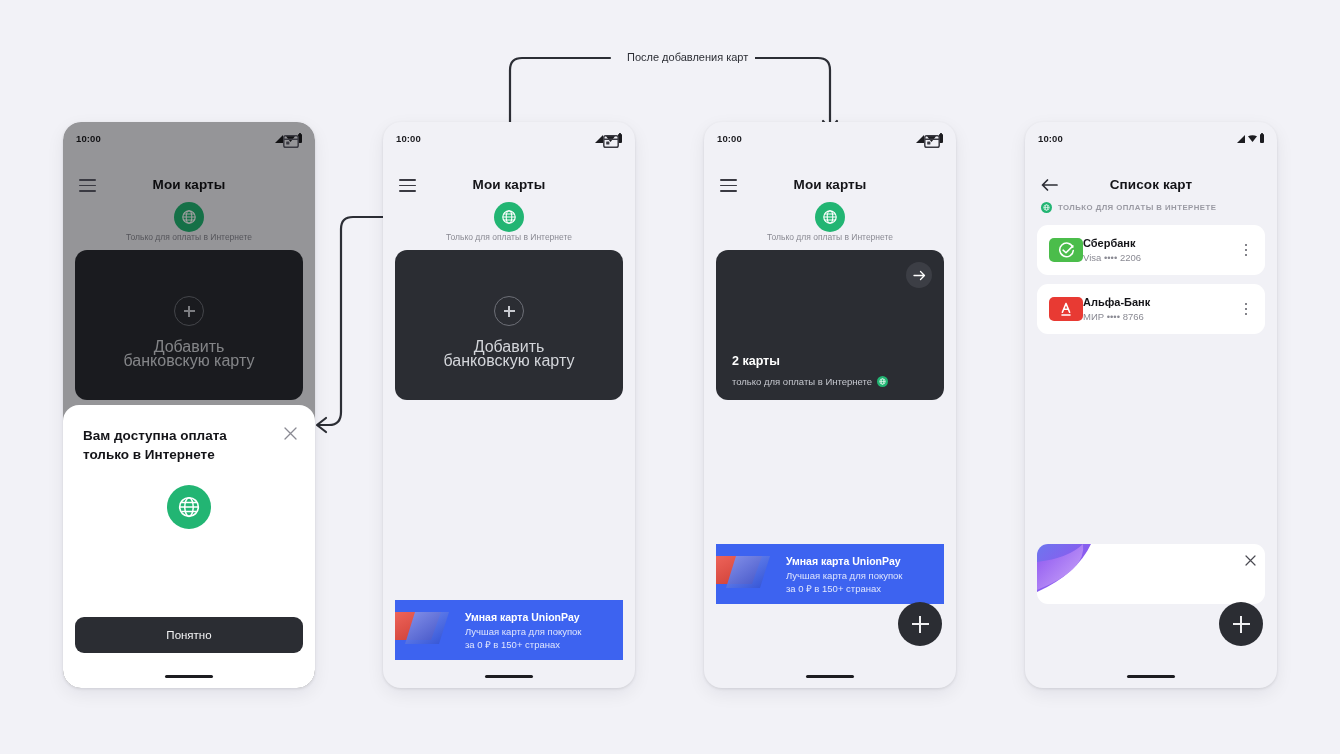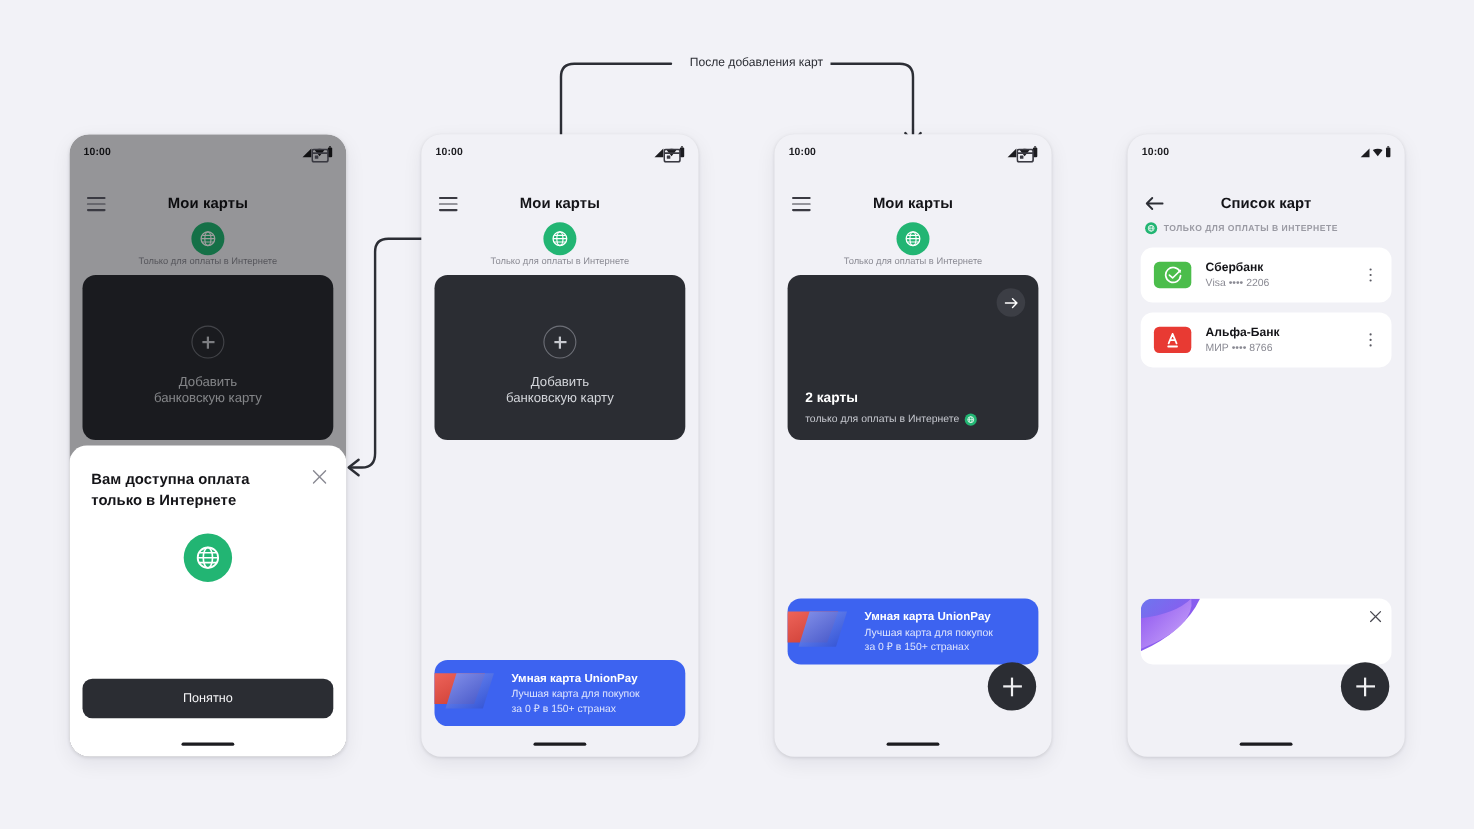--- a/index.html
+++ b/index.html
@@ -78,21 +78,21 @@
     width: 30px; height: 30px; border-radius: 50%; border: 1.2px solid #6d6f77;
     display: flex; align-items: center; justify-content: center;
   }
   .plus-circle::before, .plus-circle::after {
     content:''; position:absolute; background:#c8cad0;
   }
   .plus-circle::before { width: 11px; height: 1.2px; }
   .plus-circle::after  { width: 1.2px; height: 11px; }
   .dark-card-label {
     position: absolute; top: 90px; left: 0; right: 0; text-align: center;
-    font-size: 12px; line-height: 14px; color: #d3d5da;
+    font-size: 16px; line-height: 14px; color: #d3d5da;
   }
   .arrow-fab {
     position: absolute; right: 12px; top: 12px; width: 26px; height: 26px;
     border-radius: 50%; background: #3c3e45;
     display: flex; align-items: center; justify-content: center; cursor: pointer;
   }
   .cardcount {
     position: absolute; left: 16px; bottom: 32px;
     font-size: 12.5px; font-weight: bold; color: #ffffff;
   }
@@ -133,21 +133,21 @@
 
   
   .home-ind {
     position: absolute; bottom: 10px; left: 50%; transform: translateX(-50%);
     width: 48px; height: 3px; background: #1c1c20; border-radius: 2px;
   }
 
   
   .promo-up {
     position: absolute; left: 12px; right: 12px; height: 60px;
-    background: #3d63f0; border-radius: 12px; overflow: hidden;
+    background: #3d63f0; border-radius: 0; overflow: hidden;
   }
   #phone2 .promo-up { top: 478px; }
   #phone3 .promo-up { top: 422px; }
   .promo-up .art { position: absolute; left: -6px; top: 0; width: 72px; height: 60px; }
   .promo-up .txt { position: absolute; left: 70px; top: 11px; right: 8px; }
   .promo-up .t1 { font-size: 10.5px; font-weight: bold; color: #ffffff; }
   .promo-up .t2 { font-size: 9.5px; line-height: 12.5px; color: #dfe5fd; margin-top: 3px; }
 
   
   .section-head {
@@ -156,21 +156,21 @@
   }
   .section-head .lbl { font-size: 7.8px; letter-spacing: .45px; color: #9a9aa3; font-weight: bold; }
   .list-card {
     position: absolute; left: 12px; right: 12px; height: 50px;
     background: #ffffff; border-radius: 11px;
     display: flex; align-items: center; padding: 0 12px;
   }
   .bank-logo { width: 34px; height: 24px; border-radius: 5px; display:flex; align-items:center; justify-content:center; flex: 0 0 auto; }
   .bank-logo.sber { background: #4bbd4b; }
   .bank-logo.alfa { background: #e83a33; }
-  .bank-txt { margin-left: 13px; flex: 1 1 auto; }
+  .bank-txt { flex: 1 1 auto; }
   .bank-name { font-size: 11px; font-weight: bold; color: #141418; }
   .bank-sub { font-size: 9.5px; color: #8a8a93; margin-top: 3px; }
   .kebab { width: 14px; height: 16px; display:flex; flex-direction:column; align-items:center; justify-content:center; gap:2.5px; cursor:pointer; }
   .kebab i { width: 2.2px; height: 2.2px; border-radius: 50%; background: #5a5a63; }
 
   
   .promo-gz {
     position: absolute; left: 12px; right: 12px; top: 422px; height: 60px;
     background: #ffffff; border-radius: 11px; overflow: hidden;
   }

